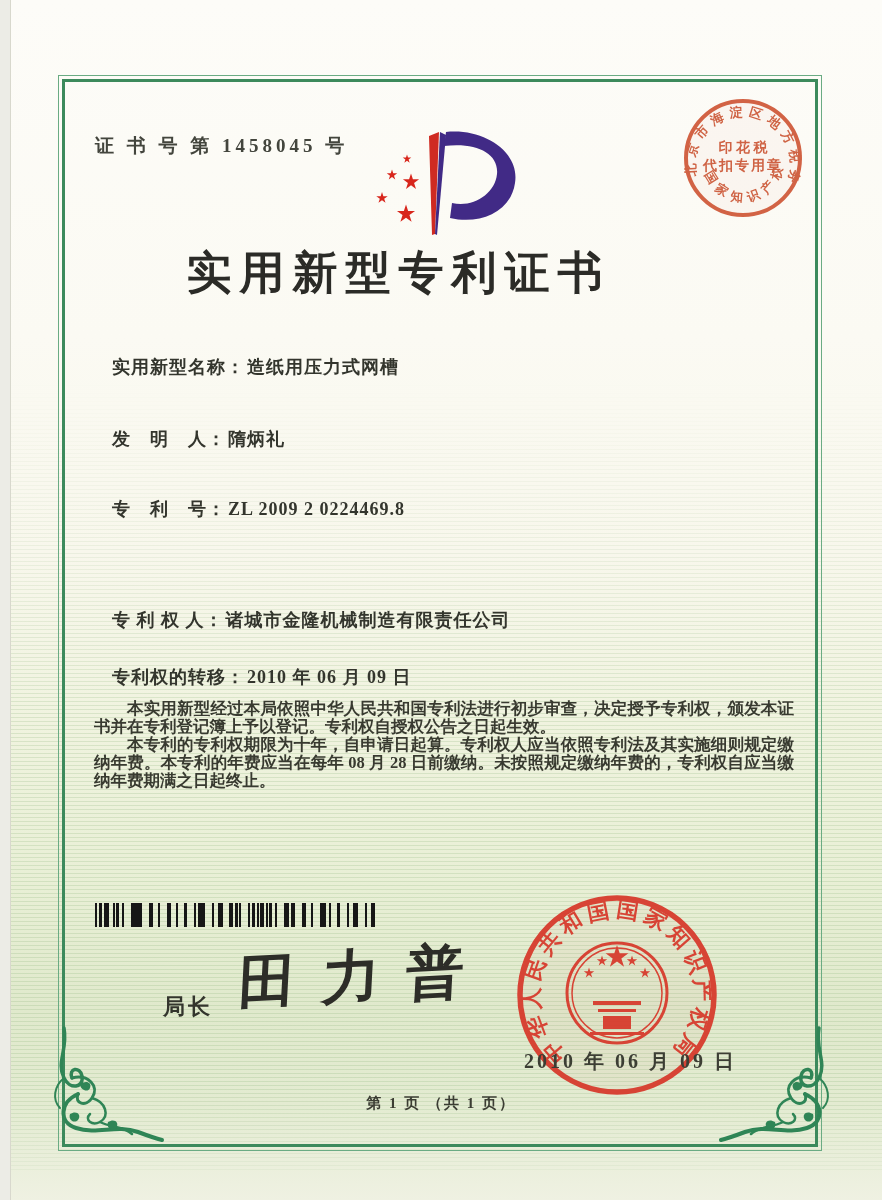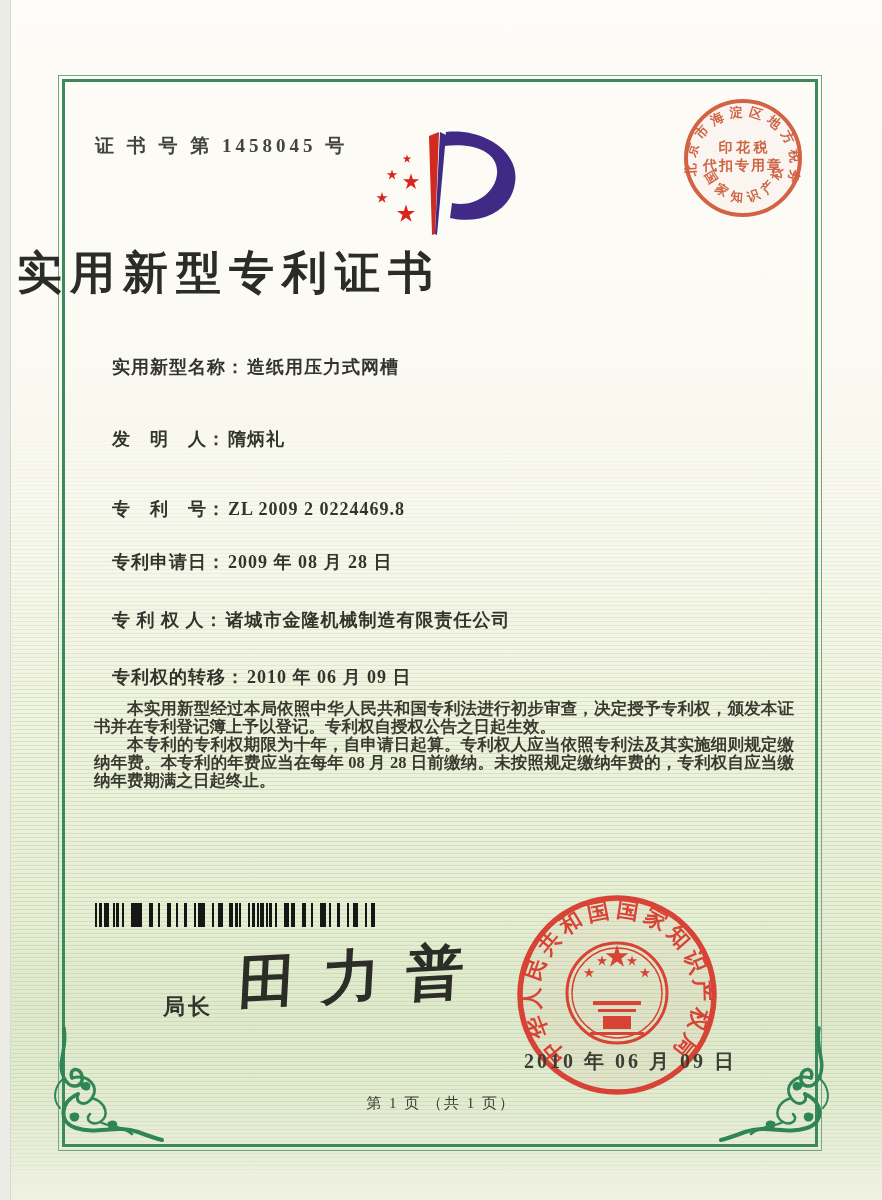--- a/index.html
+++ b/index.html
@@ -11,39 +11,39 @@
   }
   .guilloche{
     position:absolute;left:0;top:380px;width:882px;height:790px;pointer-events:none;
     background:repeating-linear-gradient(0deg,rgba(122,168,104,0.20) 0 1px,rgba(255,255,255,0) 1px 4px);
     -webkit-mask-image:linear-gradient(180deg,transparent 0%,#000 42%,#000 90%,rgba(0,0,0,.35) 100%);
     mask-image:linear-gradient(180deg,transparent 0%,#000 42%,#000 90%,rgba(0,0,0,.35) 100%);
   }
   .photo-edge{position:absolute;left:0;top:0;width:10px;height:1200px;background:#ececE6;border-right:1px solid #d8d8cd;}
   .frame{position:absolute;left:62px;top:79px;width:750px;height:1062px;border:3px solid #3c8a5c;outline:1px solid #6aab83;outline-offset:3px;}
   .cert-no{position:absolute;left:95px;top:133px;font-size:19px;font-weight:700;letter-spacing:4px;color:#43453d;}
-  .title{position:absolute;left:0;top:243px;width:797px;font-size:45px;font-weight:700;letter-spacing:8px;color:#2b2b27;margin-left:17px;}
+  .title{position:absolute;left:0;top:243px;width:797px;text-align:center;font-size:45px;font-weight:700;letter-spacing:8px;color:#2b2b27;}
   .field{position:absolute;left:112px;font-size:18px;font-weight:700;color:#33352d;letter-spacing:1px;white-space:nowrap;}
   .fvalue{margin-left:2px;margin-top:11px;}
   .bodytext{position:absolute;left:94px;top:700px;width:700px;font-size:16.5px;font-weight:600;color:#383a30;line-height:18px;text-align:justify;}
   .bodytext p{margin:0;text-indent:2em;}
   .barcode{
     position:absolute;left:95px;top:903px;width:280px;height:24px;
     background-image:
       repeating-linear-gradient(90deg,#161616 0 2px,transparent 2px 9px),
       repeating-linear-gradient(90deg,transparent 0 4px,#161616 4px 7px,transparent 7px 17px),
       repeating-linear-gradient(90deg,transparent 0 10px,#161616 10px 14px,transparent 14px 31px);
   }
   .sig-title{position:absolute;left:163px;top:992px;font-size:22px;font-weight:700;color:#33352d;letter-spacing:3px;}
   .sig-name{
     position:absolute;left:238px;top:938px;font-size:58px;font-weight:700;color:#2d2d28;
     letter-spacing:26px;transform:rotate(-3deg) skewX(-6deg);white-space:nowrap;
   }
   .seal-date{position:absolute;left:524px;top:1048px;font-size:20px;font-weight:700;color:#3c3e34;letter-spacing:3px;}
-  .footer{position:absolute;left:0;top:1094px;width:882px;text-align:center;font-size:15px;font-weight:400;color:#3b3d33;letter-spacing:2px;}
+  .footer{position:absolute;left:0;top:1094px;width:882px;text-align:center;font-size:15px;font-weight:700;color:#3b3d33;letter-spacing:2px;}
   svg{position:absolute;overflow:visible;}
   .svg-logo{left:372px;top:122px;}
   .svg-stamp{left:675px;top:92px;}
   .svg-seal{left:511px;top:889px;}
   .svg-orn-l{left:50px;top:1028px;}
   .svg-orn-r{left:718px;top:1028px;transform:scaleX(-1);}
 </style>
 </head>
 <body>
 
@@ -123,23 +123,20 @@
 
   <div class="field" style="top:355px">
     <span>实用新型名称：</span><span class="fvalue">造纸用压力式网槽</span>
   </div>
   <div class="field" style="top:427px">
     <span>发　明　人：</span><span class="fvalue">隋炳礼</span>
   </div>
   <div class="field" style="top:497px">
     <span>专　利　号：</span><span class="fvalue">ZL 2009 2 0224469.8</span>
   </div>
-  <div class="field" style="top:550px">
-    <span>专利申请日：</span><span class="fvalue">2009 年 08 月 28 日</span>
-  </div>
   <div class="field" style="top:608px">
     <span>专 利 权 人：</span><span class="fvalue">诸城市金隆机械制造有限责任公司</span>
   </div>
   <div class="field" style="top:665px">
     <span>专利权的转移：</span><span class="fvalue">2010 年 06 月 09 日</span>
   </div>
 
   <div class="bodytext">
     <p>本实用新型经过本局依照中华人民共和国专利法进行初步审查，决定授予专利权，颁发本证书并在专利登记簿上予以登记。专利权自授权公告之日起生效。</p>
     <p>本专利的专利权期限为十年，自申请日起算。专利权人应当依照专利法及其实施细则规定缴纳年费。本专利的年费应当在每年 08 月 28 日前缴纳。未按照规定缴纳年费的，专利权自应当缴纳年费期满之日起终止。</p>

